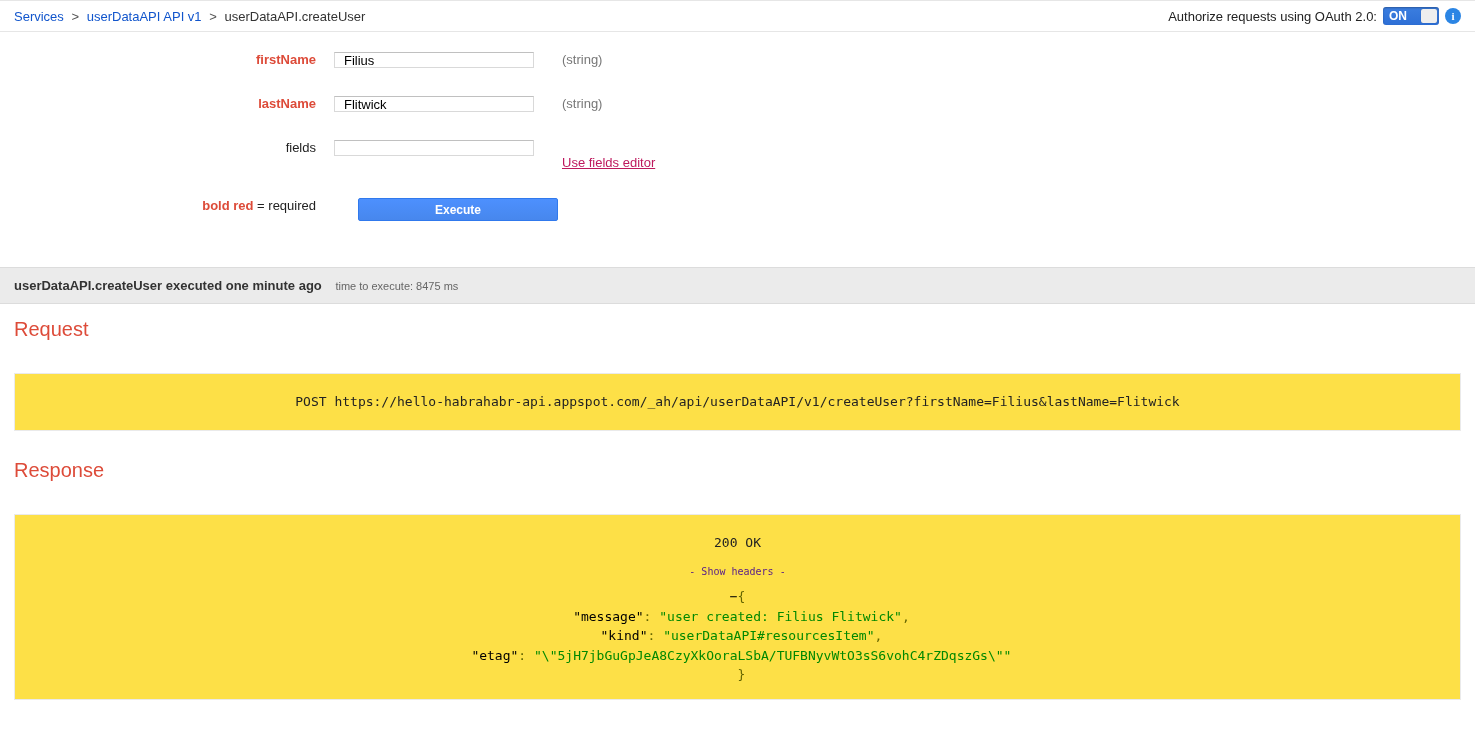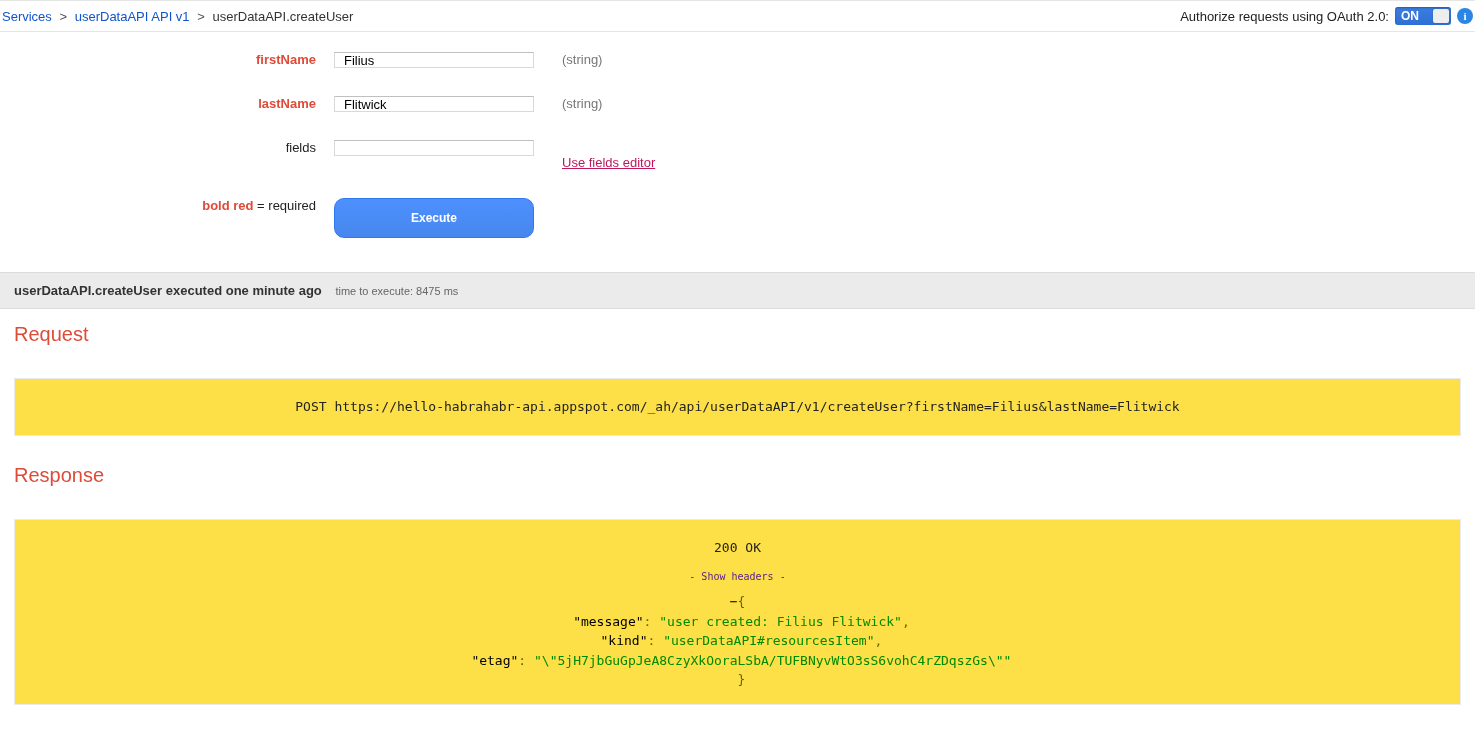--- a/index.html
+++ b/index.html
@@ -1,36 +1,36 @@
 <!DOCTYPE html>
 <html><head>
 <meta charset="utf-8">
 <style>
   * { box-sizing: border-box; }
   html, body { margin:0; padding:0; font-family: Arial, Helvetica, sans-serif; font-size:13px; color:#222; background:#fff; width:1475px; }
-  .topbar { border-top:1px solid #e6e6e6; border-bottom:1px solid #e6e6e6; padding:6px 2px; display:flex; justify-content:space-between; align-items:center;gap:10px; }
+  .topbar { border-top:1px solid #e6e6e6; border-bottom:1px solid #e6e6e6; padding:6px 14px; display:flex; justify-content:space-between; align-items:center;gap:10px; }
   .breadcrumb a { color:#1155cc; text-decoration:none; }
   .breadcrumb .sep { color:#555; margin:0 4px; }
   .breadcrumb .current { color:#333; }
   .auth { display:flex; align-items:center; gap:6px; font-size:13px; color:#222; }
   .toggle { position:relative; width:56px; height:18px; background:linear-gradient(#3b7ee0,#2d6fd6); border-radius:3px; display:inline-flex; align-items:center; color:#fff; font-size:12px; font-weight:bold; padding-left:6px; cursor:pointer; box-shadow:inset 0 1px 2px rgba(0,0,0,.3); }
   .toggle .knob { position:absolute; right:2px; top:2px; width:16px; height:14px; background:#eee; border-radius:2px; box-shadow:0 0 1px rgba(0,0,0,.4); }
   .info-icon { width:16px; height:16px; border-radius:50%; background:#2b85e4; display:inline-flex; align-items:center; justify-content:center; color:#fff; font-weight:bold; font-size:11px; font-family:Georgia,serif; cursor:pointer; }
   
   .form-area { padding:20px 14px 30px 14px; }
   .form-row { display:flex; margin-bottom:28px; }
-  .form-row.last { margin-bottom:4px; }
+  .form-row.last { margin-bottom:16px;gap:24px; }
   .label-cell { width:320px; text-align:right; padding-right:18px; font-size:13px; }
   .label-cell.required { color:#dd4b39; font-weight:bold; }
   .input-cell { width:200px; }
   .input-cell input { width:200px; height:16px; border:1px solid #d9d9d9; border-top-color:#c0c0c0; padding:0 9px; font-size:13px; outline:none; }
   .desc-cell { padding-left:28px; font-size:13px; color:#777; max-width:640px; }
   .desc-cell a { color:#be185d; text-decoration:underline; }
   .bold-red { color:#dd4b39; font-weight:bold; }
-  .exec-btn { width:200px; height:40px; background:#4d90fe; background:linear-gradient(#4d90fe,#4787ed); border:1px solid #3079ed; color:#fff; font-weight:bold; font-size:12px; cursor:pointer; border-radius:10px; }
+  .exec-btn { width:200px; height:23px; background:#4d90fe; background:linear-gradient(#4d90fe,#4787ed); border:1px solid #3079ed; color:#fff; font-weight:bold; font-size:12px; cursor:pointer; border-radius:2px; }
   
   .status-bar { background:#ebebeb; border-top:1px solid #dcdcdc; border-bottom:1px solid #dcdcdc; padding:10px 14px; font-size:13px; }
   .status-bar .main { font-weight:bold; color:#333; }
   .status-bar .sub { font-size:11px; color:#666; margin-left:10px; font-weight:normal; }
   
   .section-title { font-size:20px; color:#dd4b39; font-weight:normal; padding:14px 14px 8px 14px; }
   
   .code-box { margin:24px 14px 14px 14px; border:1px solid #eaeaea; background:#fde047; padding:18px 16px; font-family:"Menlo","Consolas",monospace; font-size:13px; white-space:pre; overflow-x:auto; line-height:1.5;text-align:center; }
   .code-box.response { white-space:normal; padding:18px 10px 14px 10px; }
   .show-headers { font-size:10px; color:#8a2be2; color:#551A8B; color:#660099; padding:6px 6px 8px 6px; display:inline-block; cursor:pointer; }

